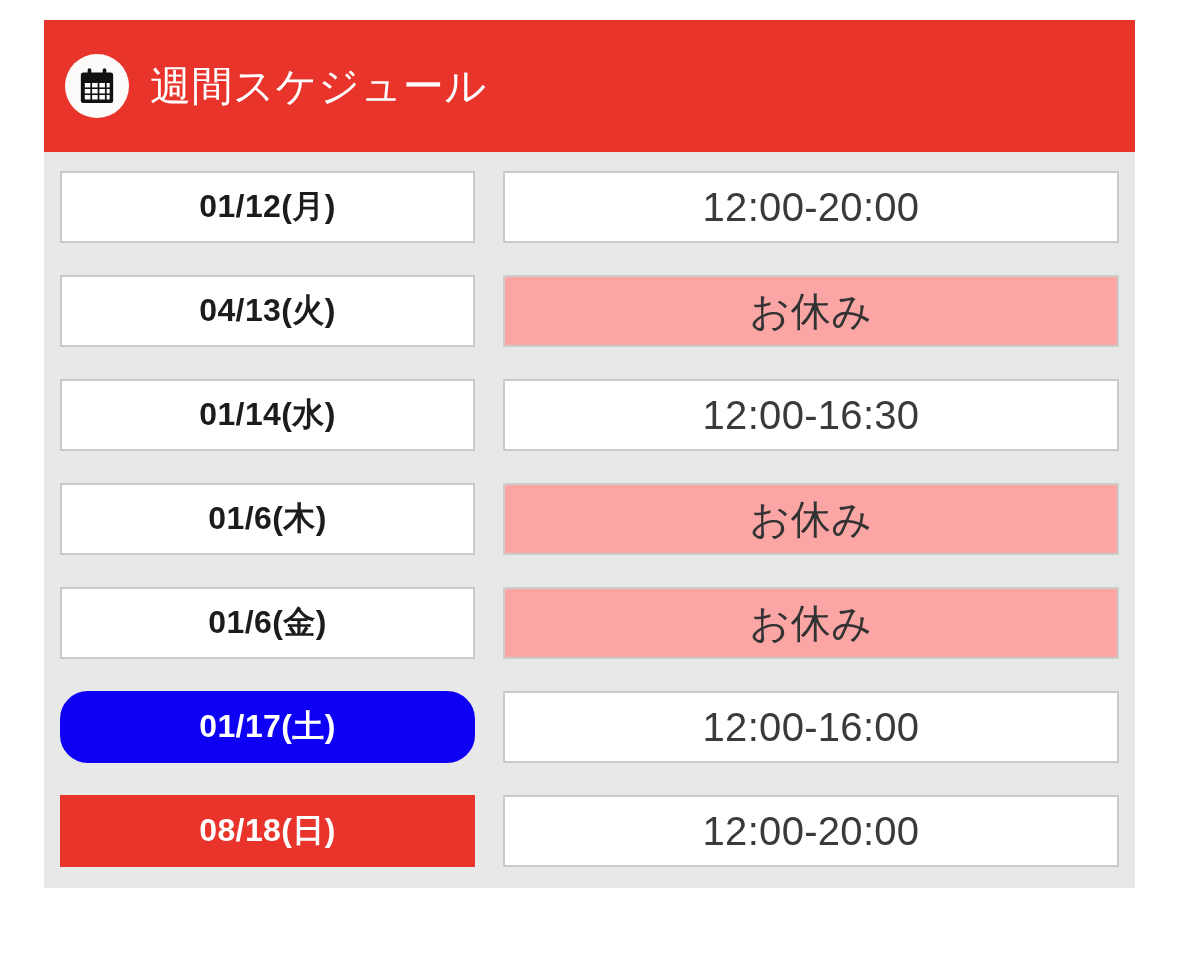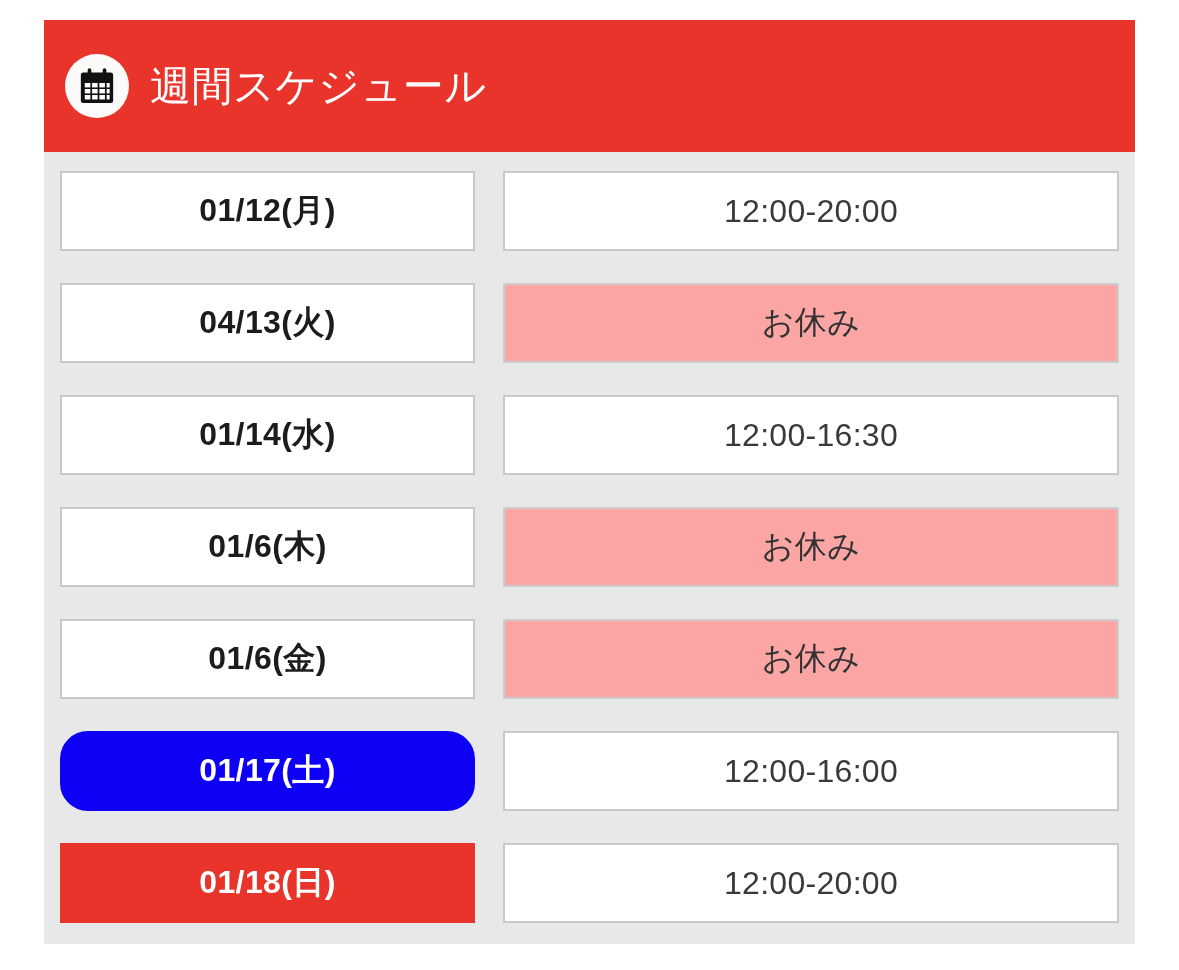--- a/index.html
+++ b/index.html
@@ -78,21 +78,21 @@
     display: flex;
     align-items: stretch;
     margin-bottom: 32px;
   }
   .schedule-row:last-child {
     margin-bottom: 0;
   }
 
   .cell {
     box-sizing: border-box;
-    height: 80px;
+    height: 72px;
     display: flex;
     align-items: center;
     justify-content: center;
     border: 2px solid #c9c9c9;
     background: #ffffff;
     text-align: center;
   }
 
   .cell-date {
     flex: 0 0 415px;
@@ -102,21 +102,21 @@
     color: #1c1c1c;
     letter-spacing: 0.4px;
   }
 
   .spacer {
     flex: 0 0 28px;
   }
 
   .cell-time {
     flex: 1 1 auto;
-    font-size: 32px;
+    font-size: 40px;
     font-weight: 400;
     color: #3a3a3a;
     letter-spacing: 0.3px;
   }
 
   
   .cell-date.dow-sat {
     background: #0d00f5;
     border-color: #0d00f5;
     color: #ffffff;
@@ -204,20 +204,20 @@
         <div class="cell cell-time is-off">お休み</div>
       </div>
 
       <div class="schedule-row">
         <div class="cell cell-date dow-sat">01/17(土)</div>
         <div class="spacer"></div>
         <div class="cell cell-time">12:00-16:00</div>
       </div>
 
       <div class="schedule-row">
-        <div class="cell cell-date dow-sun">01/18(日)</div>
+        <div class="cell cell-date dow-sun">08/18(日)</div>
         <div class="spacer"></div>
         <div class="cell cell-time">12:00-20:00</div>
       </div>
 
     </div>
   </div>
 </div>
 
 </body></html>

